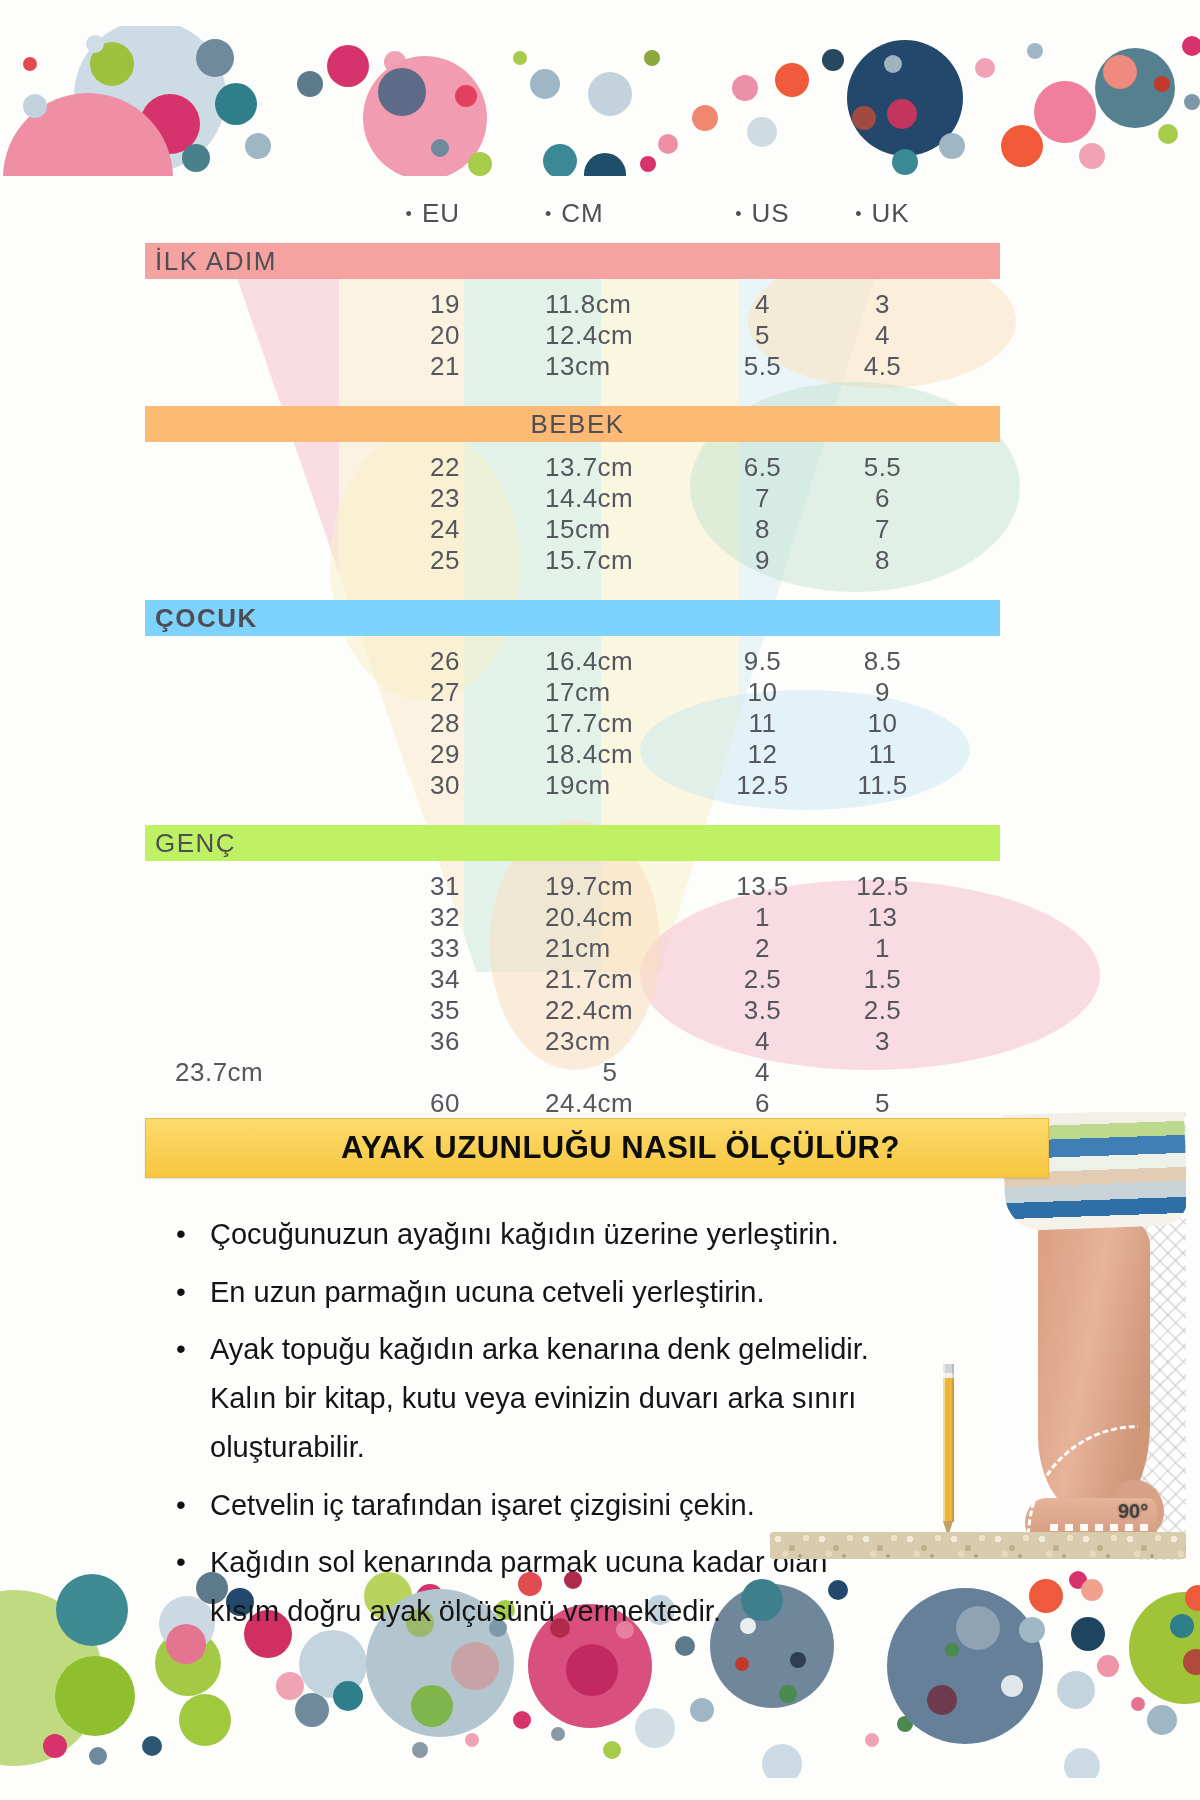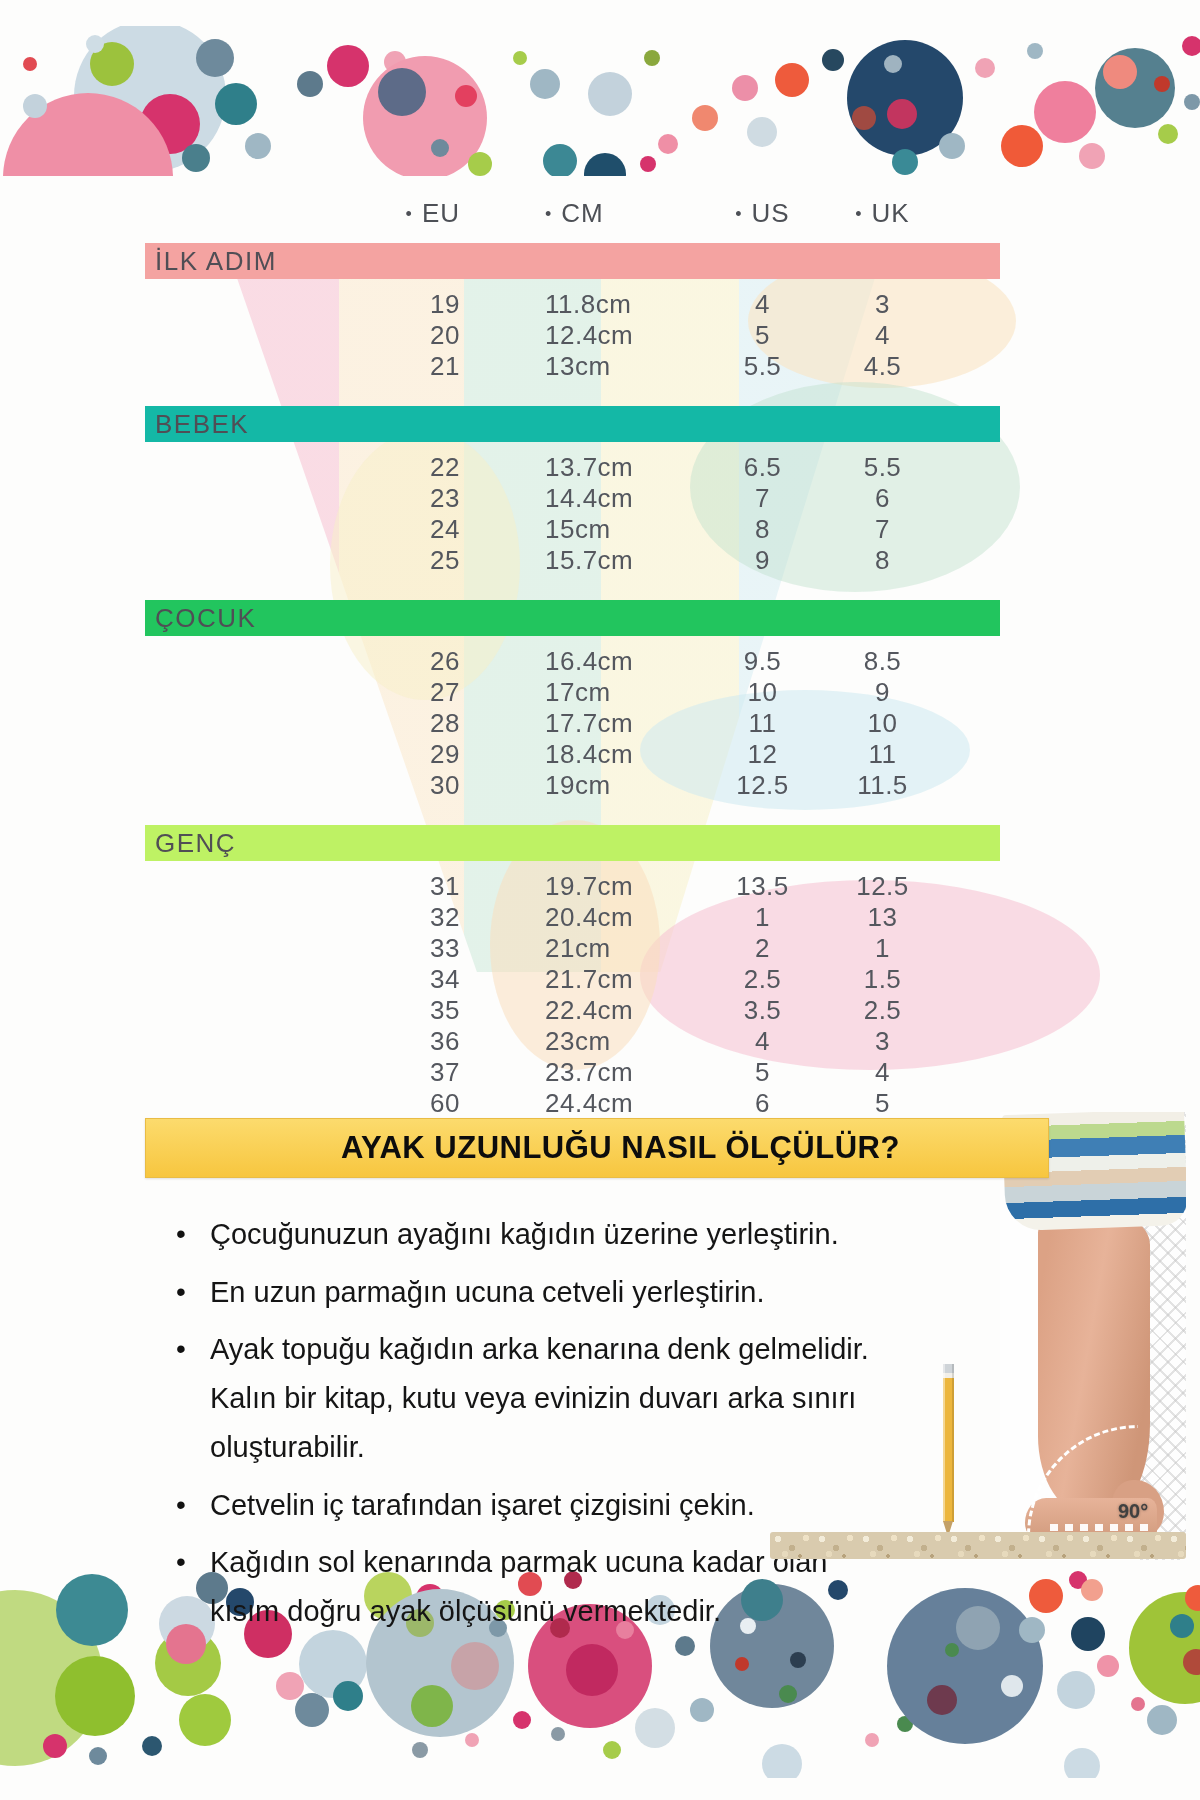--- a/index.html
+++ b/index.html
@@ -185,21 +185,21 @@
             <div class="cell-us">5</div>
             <div class="cell-uk">4</div>
           </div>
           <div class="row col-grid">
             <div class="cell-eu">21</div>
             <div class="cell-cm">13cm</div>
             <div class="cell-us">5.5</div>
             <div class="cell-uk">4.5</div>
           </div>
         </div>
-        <div class="section-bar" style="background: #14b8a6;">
+        <div class="section-bar" style="background: #fdba74; justify-content: center;">
           <span>BEBEK</span>
         </div>
         <div class="rows">
           <div class="row col-grid">
             <div class="cell-eu">22</div>
             <div class="cell-cm">13.7cm</div>
             <div class="cell-us">6.5</div>
             <div class="cell-uk">5.5</div>
           </div>
           <div class="row col-grid">
@@ -214,21 +214,21 @@
             <div class="cell-us">8</div>
             <div class="cell-uk">7</div>
           </div>
           <div class="row col-grid">
             <div class="cell-eu">25</div>
             <div class="cell-cm">15.7cm</div>
             <div class="cell-us">9</div>
             <div class="cell-uk">8</div>
           </div>
         </div>
-        <div class="section-bar" style="background: #22c55e;">
+        <div class="section-bar" style="background: #7dd3fc; font-weight: bold;">
           <span>ÇOCUK</span>
         </div>
         <div class="rows">
           <div class="row col-grid">
             <div class="cell-eu">26</div>
             <div class="cell-cm">16.4cm</div>
             <div class="cell-us">9.5</div>
             <div class="cell-uk">8.5</div>
           </div>
           <div class="row col-grid">
@@ -290,21 +290,20 @@
             <div class="cell-us">3.5</div>
             <div class="cell-uk">2.5</div>
           </div>
           <div class="row col-grid">
             <div class="cell-eu">36</div>
             <div class="cell-cm">23cm</div>
             <div class="cell-us">4</div>
             <div class="cell-uk">3</div>
           </div>
           <div class="row col-grid">
-            <div class="cell-eu">37</div>
             <div class="cell-cm">23.7cm</div>
             <div class="cell-us">5</div>
             <div class="cell-uk">4</div>
           </div>
           <div class="row col-grid">
             <div class="cell-eu">60</div>
             <div class="cell-cm">24.4cm</div>
             <div class="cell-us">6</div>
             <div class="cell-uk">5</div>
           </div>

